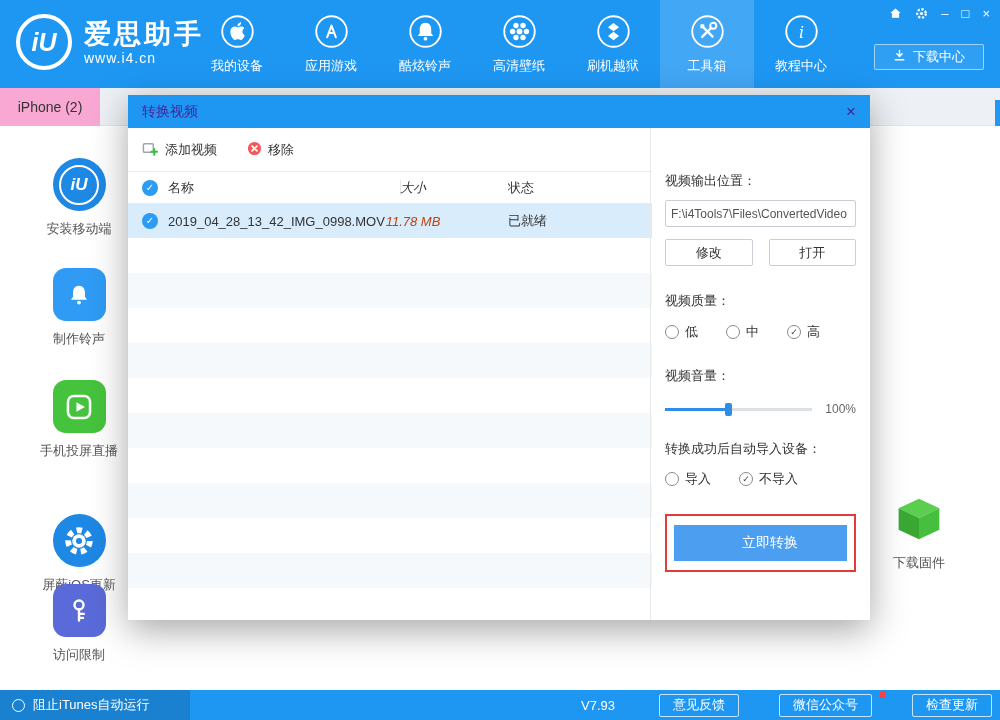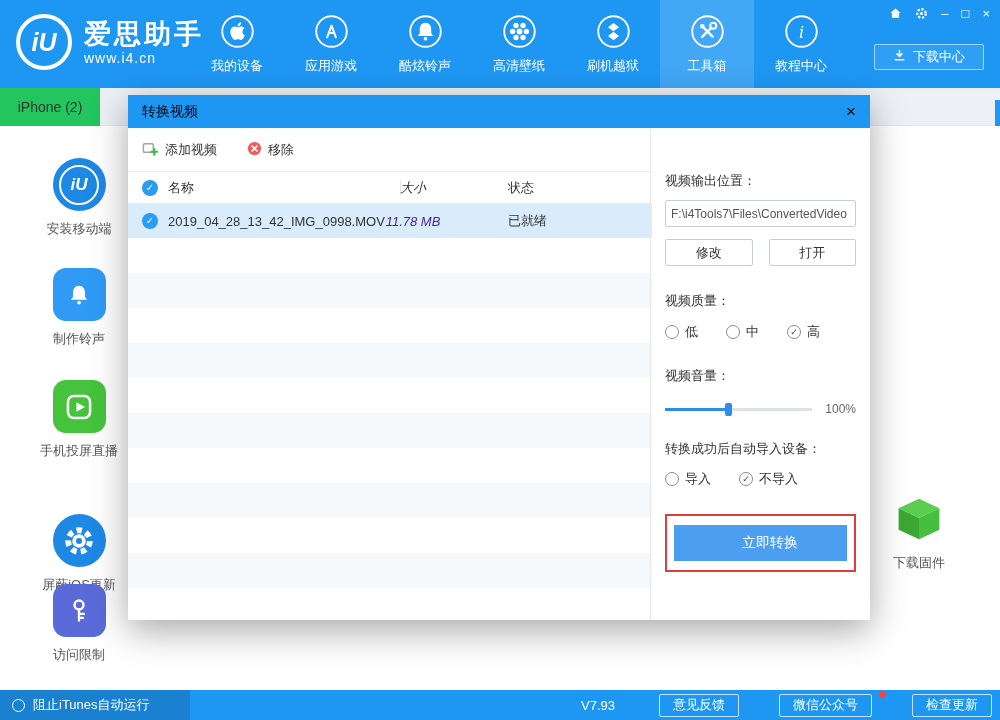--- a/index.html
+++ b/index.html
@@ -26,61 +26,61 @@
   .win-controls { position:absolute; top:7px; right:10px; display:flex; gap:13px; align-items:center;
     font-size:13px; line-height:1; }
   .win-controls .wc { cursor:pointer; display:flex; align-items:center; }
   .dl-btn { position:absolute; top:44px; right:16px; width:110px; height:26px;
     border:1px solid rgba(255,255,255,.55); background:rgba(255,255,255,.08); color:#fff;
     display:flex; align-items:center; justify-content:center; gap:7px; font-size:13px;
     border-radius:2px; cursor:pointer; }
   
   .tabbar { position:absolute; top:88px; left:0; right:0; height:38px; background:#EDF1F5;
     border-bottom:1px solid #E2E7EB; }
-  .tab { position:absolute; left:0; top:0; width:100px; height:38px; background:#22c55e;
+  .tab { position:absolute; left:0; top:0; width:100px; height:38px; background:#f9a8d4;
     display:flex; align-items:center; justify-content:center; font-size:14px; color:#333; cursor:pointer; }
   .scroll-thumb { position:absolute; right:0; top:100px; width:5px; height:28px; background:#2196F3; }
   
   .content { position:absolute; top:126px; left:0; right:0; bottom:30px; background:#fff; }
   .tool { position:absolute; width:120px; text-align:center; cursor:pointer; }
   .tool-label { margin-top:9px; font-size:13px; color:#555; }
   .ti { width:53px; height:53px; margin:0 auto; display:flex; align-items:center; justify-content:center; }
   .ti-circle { border-radius:50%; }
   .ti-square { border-radius:13px; }
   .bg-blue { background:#1E88E5; }
   .bg-blue2 { background:#2F9BF4; }
   .bg-green { background:#45C33C; }
   .bg-indigo { background:#5A6AD8; }
   .iu-inner { width:40px; height:40px; border:2.5px solid #fff; border-radius:50%;
     color:#fff; font-weight:bold; font-style:italic; font-size:17px;
     display:flex; align-items:center; justify-content:center; }
   
   .dialog { position:absolute; left:128px; top:95px; width:742px; height:525px; background:#fff;
     box-shadow:0 10px 34px rgba(0,0,0,.35); z-index:10; }
-  .dlg-title { height:33px; background:#1E97F3; color:#000000; display:flex; align-items:center;
+  .dlg-title { height:33px; background:#1E97F3; color:#4c1d95; display:flex; align-items:center;
     padding:0 14px; font-size:14px; }
   .dlg-close { margin-left:auto; font-size:17px; cursor:pointer; line-height:1; }
   .dlg-body { position:relative; height:492px; }
   .dlg-left { position:absolute; left:0; top:0; bottom:0; width:524px; }
   .dlg-toolbar { height:44px; border-bottom:1px solid #E8ECEF; display:flex; align-items:center;
     gap:30px; padding-left:14px; }
   .tb-item { display:flex; align-items:center; gap:6px; font-size:13px; color:#333; cursor:pointer; }
   .thead, .trow { position:relative; height:32px; font-size:13px; color:#333; }
   .thead { border-bottom:1px solid #E8ECEF; }
   .thead::before { content:""; position:absolute; left:272px; top:8px; bottom:8px; width:1px; background:#E3E7EB; }
   .trow { height:34px; }
   .trow.selected { background:#D9ECFB; }
   .chk { position:absolute; left:14px; top:50%; transform:translateY(-50%); width:16px; height:16px;
     border-radius:50%; background:#2B9BF4; color:#fff; display:flex; align-items:center;
     justify-content:center; cursor:pointer; }
   .chk i { font-style:normal; font-size:10px; line-height:1; }
   .col-name, .cell-name { position:absolute; left:40px; top:50%; transform:translateY(-50%); white-space:nowrap; }
   .col-size, .cell-size { position:absolute; left:240px; width:90px; text-align:center; top:50%; transform:translateY(-50%);font-style:italic; }
   .col-status, .cell-status { position:absolute; left:380px; top:50%; transform:translateY(-50%); }
-  .cell-size { color:#4c1d95; }
+  .cell-size { color:#c2410c; }
   .stripe { height:35px; }
   .stripe:nth-child(even) { background:#F6F9FB; }
   .dlg-right { position:absolute; right:0; top:0; bottom:0; width:220px; border-left:1px solid #E6EAEB;
     padding:0 14px; }
   .plabel { font-size:13px; color:#333; }
   .first-label { margin-top:44px; }
   .mt { margin-top:26px; }
   .path-input { width:100%; height:27px; border:1px solid #C8CED3; border-radius:2px; font-size:12px;
     color:#555; padding:10px 5px; margin-top:10px; background:#fff; white-space:nowrap; overflow:hidden;
     font-family:Liberation Sans, sans-serif; }

